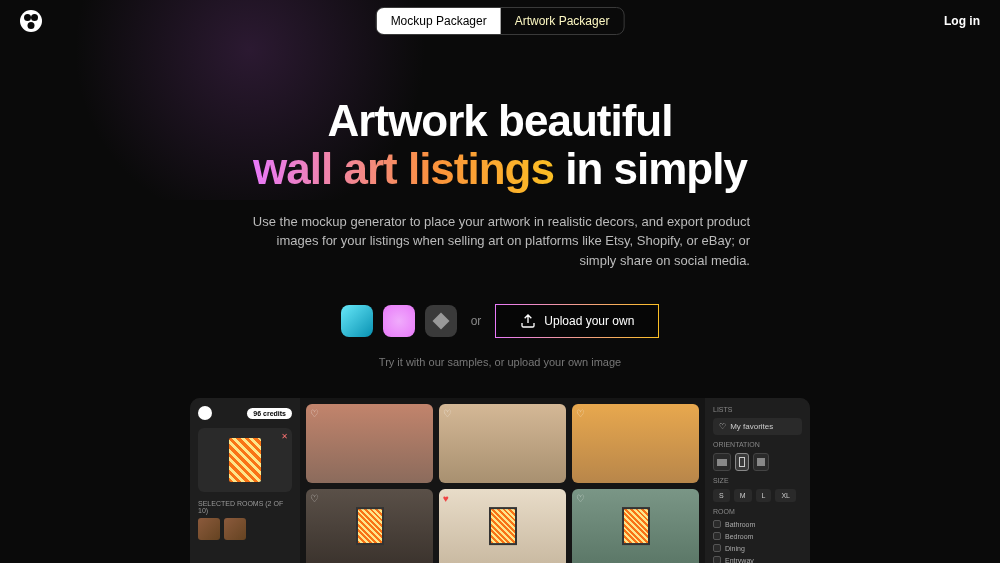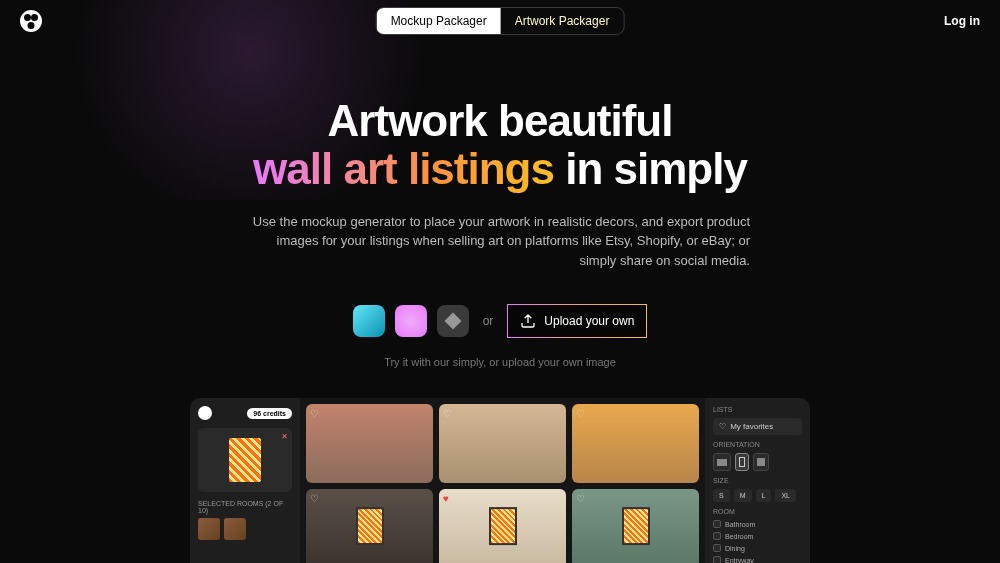--- a/index.html
+++ b/index.html
@@ -126,21 +126,21 @@
     }
     .sample-1 { background: linear-gradient(135deg, #67e8f9, #0891b2); }
     .sample-2 { background: radial-gradient(circle, #f0abfc, #e879f9); }
     .sample-3 { background: #3a3a3a; display: flex; align-items: center; justify-content: center; }
     .diamond { width: 12px; height: 12px; background: #999; transform: rotate(45deg); }
     .or-text { font-size: 12px; color: #888; margin: 16px 4px; }
     .upload-btn {
       display: flex;
       align-items: center;
       gap: 8px;
-      padding: 8px 12px;
+      padding: 8px 24px;
       border: 1px solid;
       border-image: linear-gradient(90deg, #e879f9, #fbbf24) 1;
       border-radius: 10px;
       font-size: 12px;
       color: #fff;
       cursor: pointer;
       background: rgba(0,0,0,0.3);
     }
     .upload-icon {
       width: 16px;
@@ -366,21 +366,21 @@
         <div class="diamond"></div>
       </div>
     <span class="or-text">or</span>
     <div class="upload-btn">
       <svg class="upload-icon" viewBox="0 0 24 24" fill="none" stroke="#fff" stroke-width="2">
           <path d="M21 15v4a2 2 0 0 1-2 2H5a2 2 0 0 1-2-2v-4M17 8l-5-5-5 5M12 3v12"></path>
         </svg>
       <span>Upload your own</span>
     </div>
   </div>
-  <p class="hint-text">Try it with our simply, or upload your own image</p>
+  <p class="hint-text">Try it with our samples, or upload your own image</p>
 </div>
 
 <div class="app-preview">
   <div class="left-panel">
     <div class="left-header">
       <div class="mini-logo"></div>
       <div class="credits-badge">96 credits</div>
     </div>
     <div class="selected-art">
       <div class="selected-art-img"></div>

